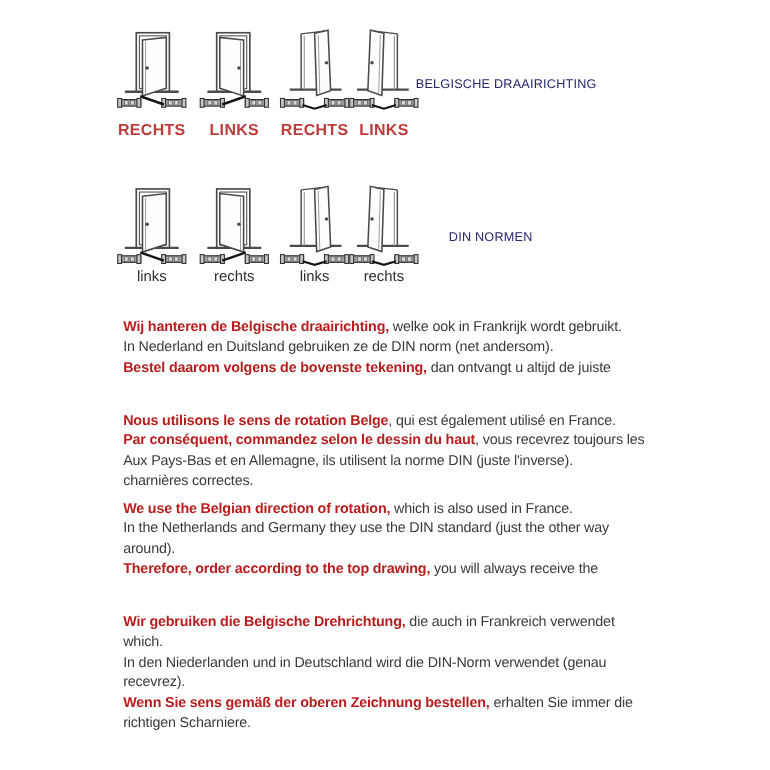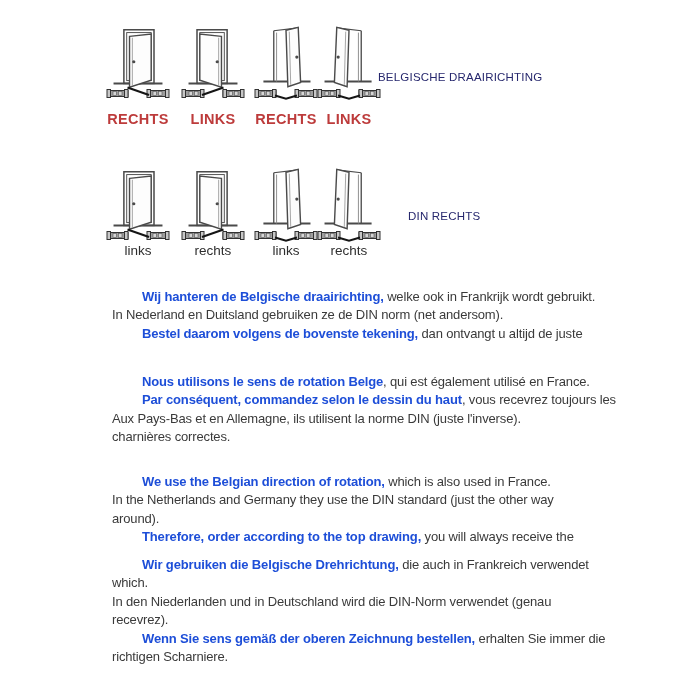--- a/index.html
+++ b/index.html
@@ -24,21 +24,21 @@
   .caption{
     position:absolute;
     font-size:11.5px;font-weight:400;color:#26276d;letter-spacing:.2px;
     white-space:nowrap;
   }
   .para{
     position:absolute;left:112px;width:500px;
     font-size:13px;letter-spacing:-0.15px;color:#3a3a3a;
   }
   .para .tline{line-height:18.4px;white-space:nowrap;}
-  .para .b{font-weight:700;color:#1d4ed8;margin-left:30px;}
+  .para .b{font-weight:700;color:#b91c1c;}
 </style>
 </head>
 <body>
 
 <svg width="0" height="0" style="position:absolute" aria-hidden="true">
   <defs>
 
     <g id="door-front" stroke="#4a4a4a" fill="none">
       <line x1="4" y1="61" x2="56" y2="61" stroke-width="2.2"></line>
       <rect x="15" y="4" width="32" height="57" stroke-width="1.6"></rect>
@@ -179,35 +179,35 @@
       <svg class="plan-svg" width="64" height="17" viewBox="0 0 64 17">
           <use href="#plan-back" transform="translate(64,0) scale(-1,1)"></use>
         </svg>
     </div>
 
     <div class="swing-label-din" style="left:102px;top:243px">links</div>
     <div class="swing-label-din" style="left:177px;top:243px">rechts</div>
     <div class="swing-label-din" style="left:250px;top:243px">links</div>
     <div class="swing-label-din" style="left:313px;top:243px">rechts</div>
 
-    <div class="caption" style="left:408px;top:210px">DIN RECHTS</div>
+    <div class="caption" style="left:408px;top:210px">DIN NORMEN</div>
   </div>
 
   <div class="para" style="top:288px">
       <div class="tline"><span class="b">Wij hanteren de Belgische draairichting,</span><span> welke ook in Frankrijk wordt gebruikt.</span></div>
       <div class="tline"><span>In Nederland en Duitsland gebruiken ze de DIN norm (net andersom).</span></div>
-      <div class="tline"><span class="b">Bestel daarom volgens de bovenste tekening,</span><span> dan ontvangt u altijd de juste</span></div>
+      <div class="tline"><span class="b">Bestel daarom volgens de bovenste tekening,</span><span> dan ontvangt u altijd de juiste</span></div>
     </div>
   <div class="para" style="top:373px">
       <div class="tline"><span class="b">Nous utilisons le sens de rotation Belge</span><span>, qui est également utilisé en France.</span></div>
       <div class="tline"><span class="b">Par conséquent, commandez selon le dessin du haut</span><span>, vous recevrez toujours les</span></div>
       <div class="tline"><span>Aux Pays-Bas et en Allemagne, ils utilisent la norme DIN (juste l'inverse).</span></div>
       <div class="tline"><span>charnières correctes.</span></div>
     </div>
-  <div class="para" style="top:473px">
+  <div class="para" style="top:453px">
       <div class="tline"><span class="b">We use the Belgian direction of rotation,</span><span> which is also used in France.</span></div>
       <div class="tline"><span>In the Netherlands and Germany they use the DIN standard (just the other way</span></div>
       <div class="tline"><span>around).</span></div>
       <div class="tline"><span class="b">Therefore, order according to the top drawing,</span><span> you will always receive the</span></div>
     </div>
   <div class="para" style="top:556px">
       <div class="tline"><span class="b">Wir gebruiken die Belgische Drehrichtung,</span><span> die auch in Frankreich verwendet</span></div>
       <div class="tline"><span>which.</span></div>
       <div class="tline"><span>In den Niederlanden und in Deutschland wird die DIN-Norm verwendet (genau</span></div>
       <div class="tline"><span>recevrez).</span></div>

